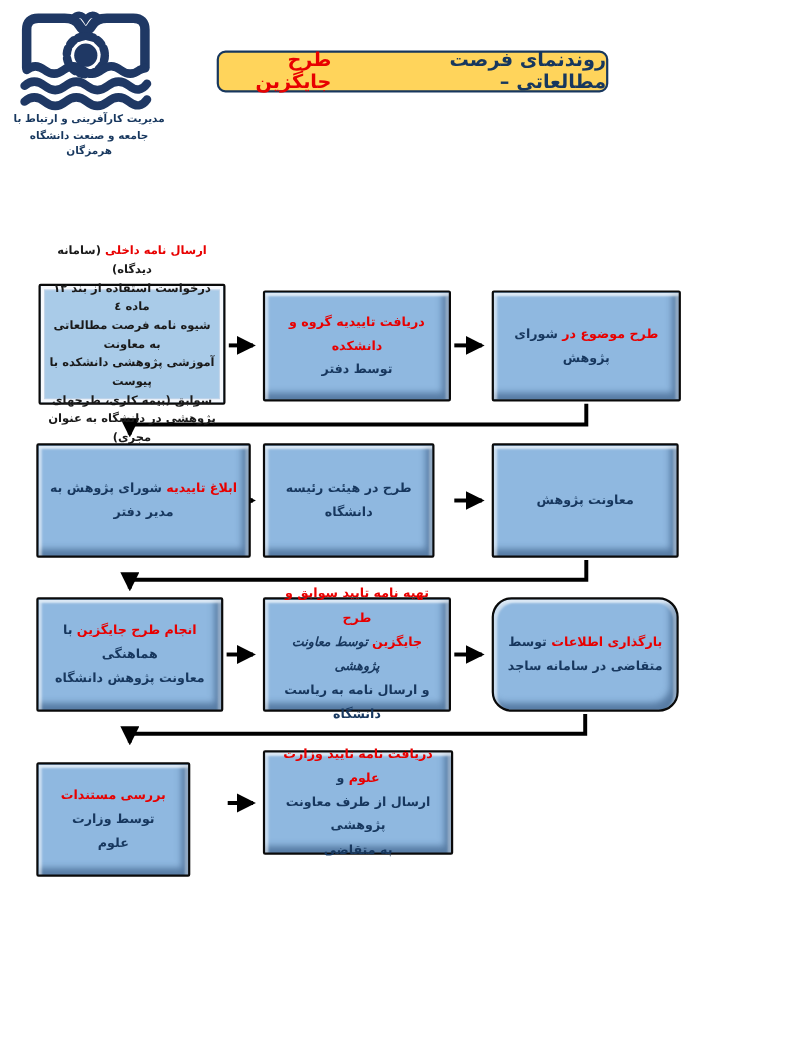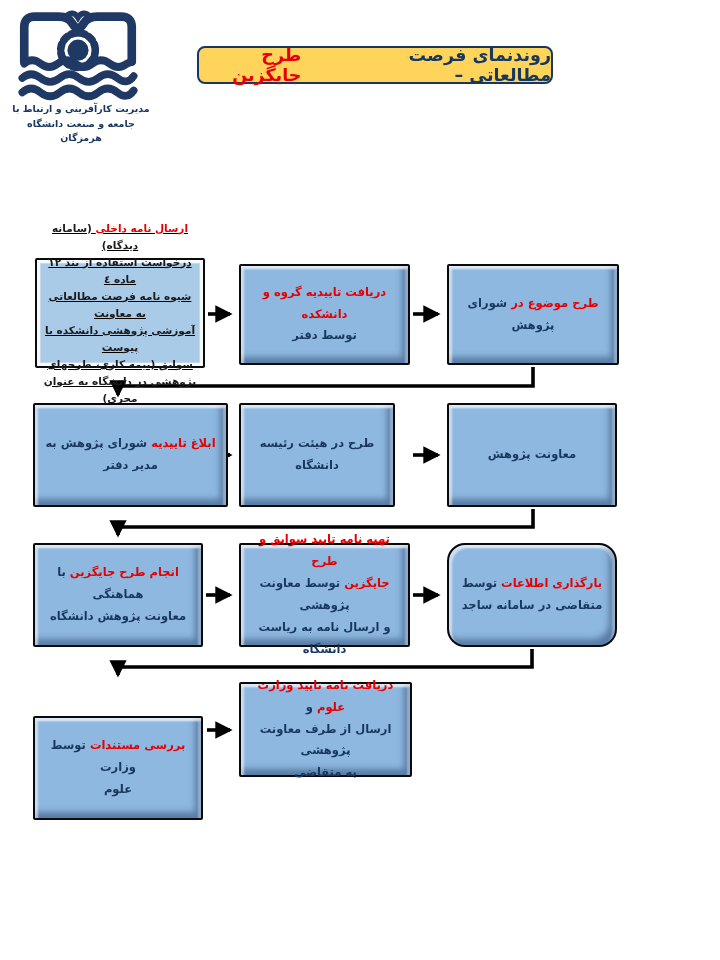--- a/index.html
+++ b/index.html
@@ -49,30 +49,30 @@
       inset -6px -6px 6px rgba(42,74,115,.55);
     border-radius:2px;
   }
   .fbox.request{
     background:var(--box_fill_light);
     box-shadow:inset 0 0 0 3px #f6f9fd, inset 0 0 0 4px #c4d6ea;
     font-size:10.5px;line-height:1.62;
     padding:4px 5px;
   }
   
-  .b0{left:35px;top:258px;width:170px;height:110px;text-decoration:underline;}
+  .b0{left:35px;top:258px;width:170px;height:110px;}
   .b1{left:239px;top:264px;width:171px;height:101px;}
   .b2{left:447px;top:264px;width:172px;height:101px;}
   .b3{left:33px;top:403px;width:195px;height:104px;}
   .b4{left:239px;top:403px;width:156px;height:104px;}
   .b5{left:447px;top:403px;width:170px;height:104px;}
   .b6{left:33px;top:543px;width:170px;height:104px;}
   .b7{left:239px;top:543px;width:171px;height:104px;}
   .b8{left:447px;top:543px;width:170px;height:104px;border-radius:18px;}
-  .b9{left:33px;top:716px;width:170px;height:104px;}
+  .b9{left:33px;top:693px;width:140px;height:104px;}
   .b10{left:239px;top:682px;width:173px;height:95px;}
   .connector-layer{position:absolute;left:0;top:0;width:720px;height:960px;pointer-events:none;}
 </style>
 </head>
 <body>
 
 <div class="page">
 
   <div class="logo-wrap">
     <svg class="logo-emblem" viewBox="0 0 130 100" fill="none">
@@ -153,21 +153,21 @@
     </div>
   <div class="fbox b5">
       <div><span style="color: rgb(23, 55, 94);">معاونت پژوهش</span></div>
     </div>
   <div class="fbox b6">
       <div><span style="color: rgb(232, 0, 0);">انجام طرح جایگزین</span><span style="color: rgb(23, 55, 94);"> با هماهنگی</span></div>
       <div><span style="color: rgb(23, 55, 94); margin-top: 20px;">معاونت پژوهش دانشگاه</span></div>
     </div>
   <div class="fbox b7">
       <div><span style="color: rgb(232, 0, 0);">تهیه نامه تایید سوابق و طرح</span></div>
-      <div><span style="color: rgb(232, 0, 0);">جایگزین</span><span style="color: rgb(23, 55, 94);"> توسط معاونت پژوهشی</span></div>
+      <div><span style="color: rgb(232, 0, 0);">جایگزین</span><span style="color: rgb(23, 55, 94); font-style: italic;"> توسط معاونت پژوهشی</span></div>
       <div><span style="color: rgb(23, 55, 94);">و ارسال نامه به ریاست دانشگاه</span></div>
     </div>
   <div class="fbox b8">
       <div><span style="color: rgb(232, 0, 0);">بارگذاری اطلاعات</span><span style="color: rgb(23, 55, 94);"> توسط</span></div>
       <div><span style="color: rgb(23, 55, 94);">متقاضی در سامانه ساجد</span></div>
     </div>
   <div class="fbox b9">
       <div><span style="color: rgb(232, 0, 0);">بررسی مستندات</span><span style="color: rgb(23, 55, 94);"> توسط وزارت</span></div>
       <div><span style="color: rgb(23, 55, 94);">علوم</span></div>
     </div>

